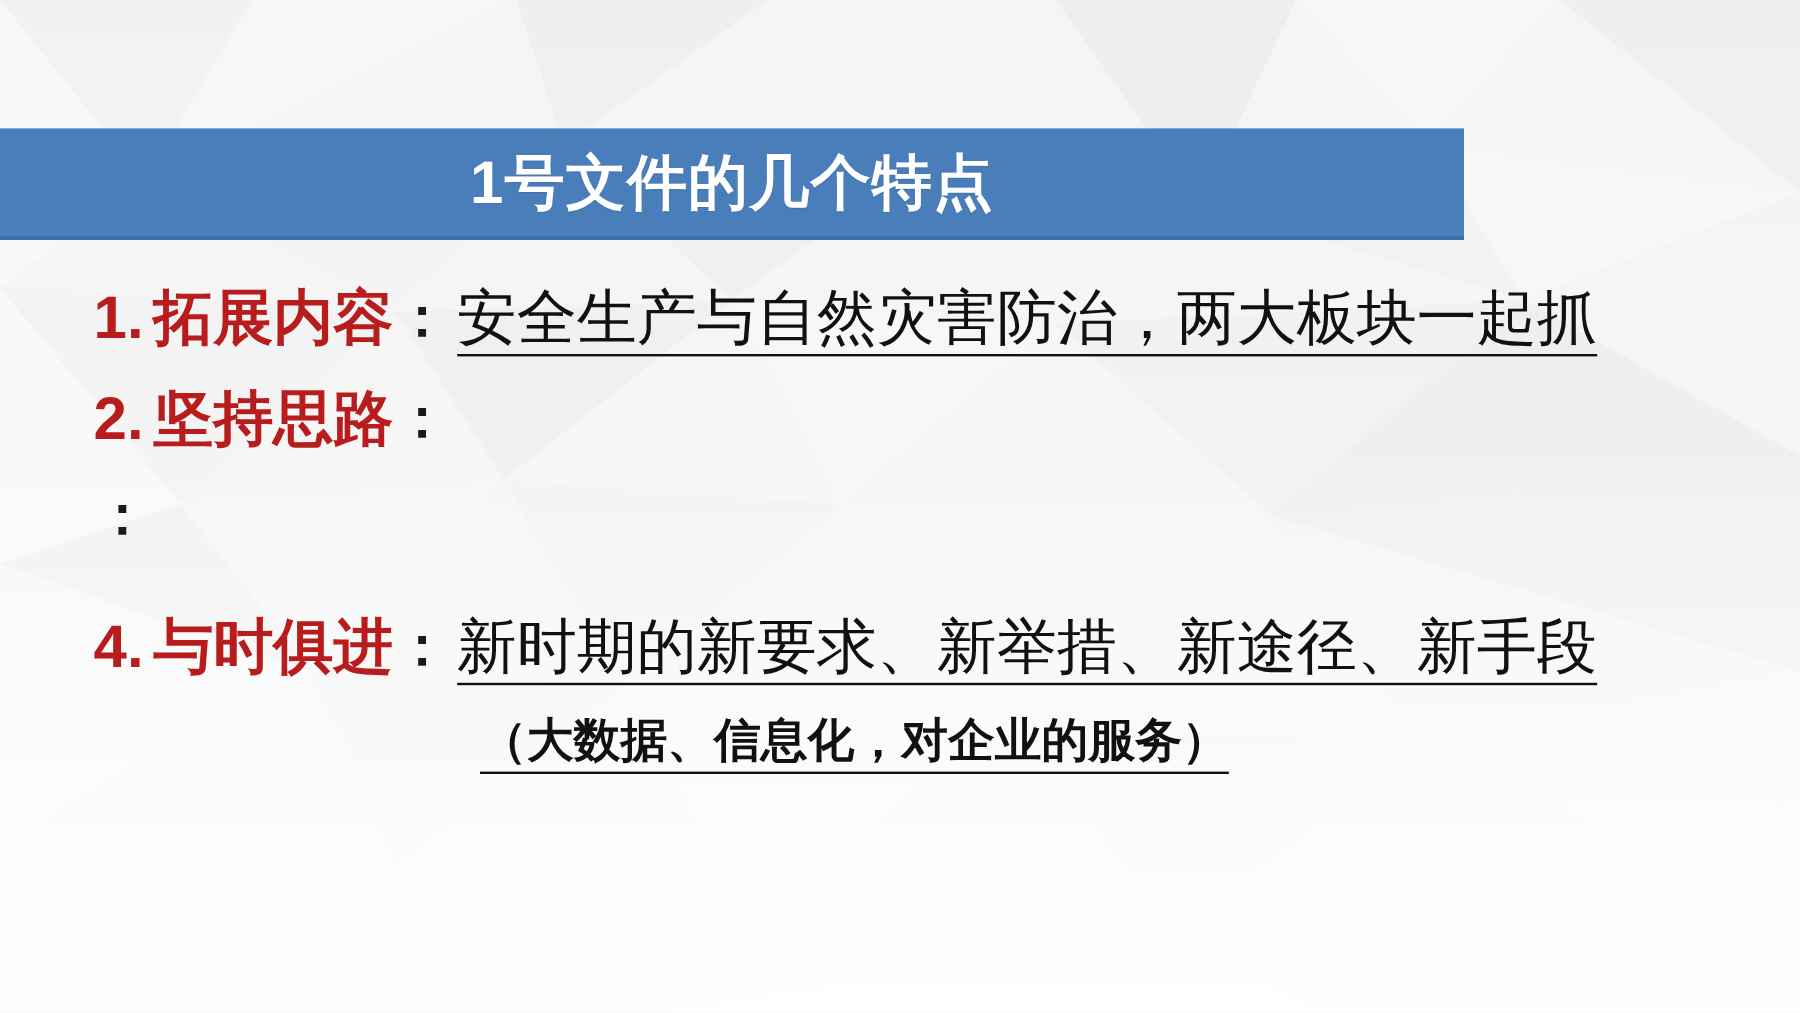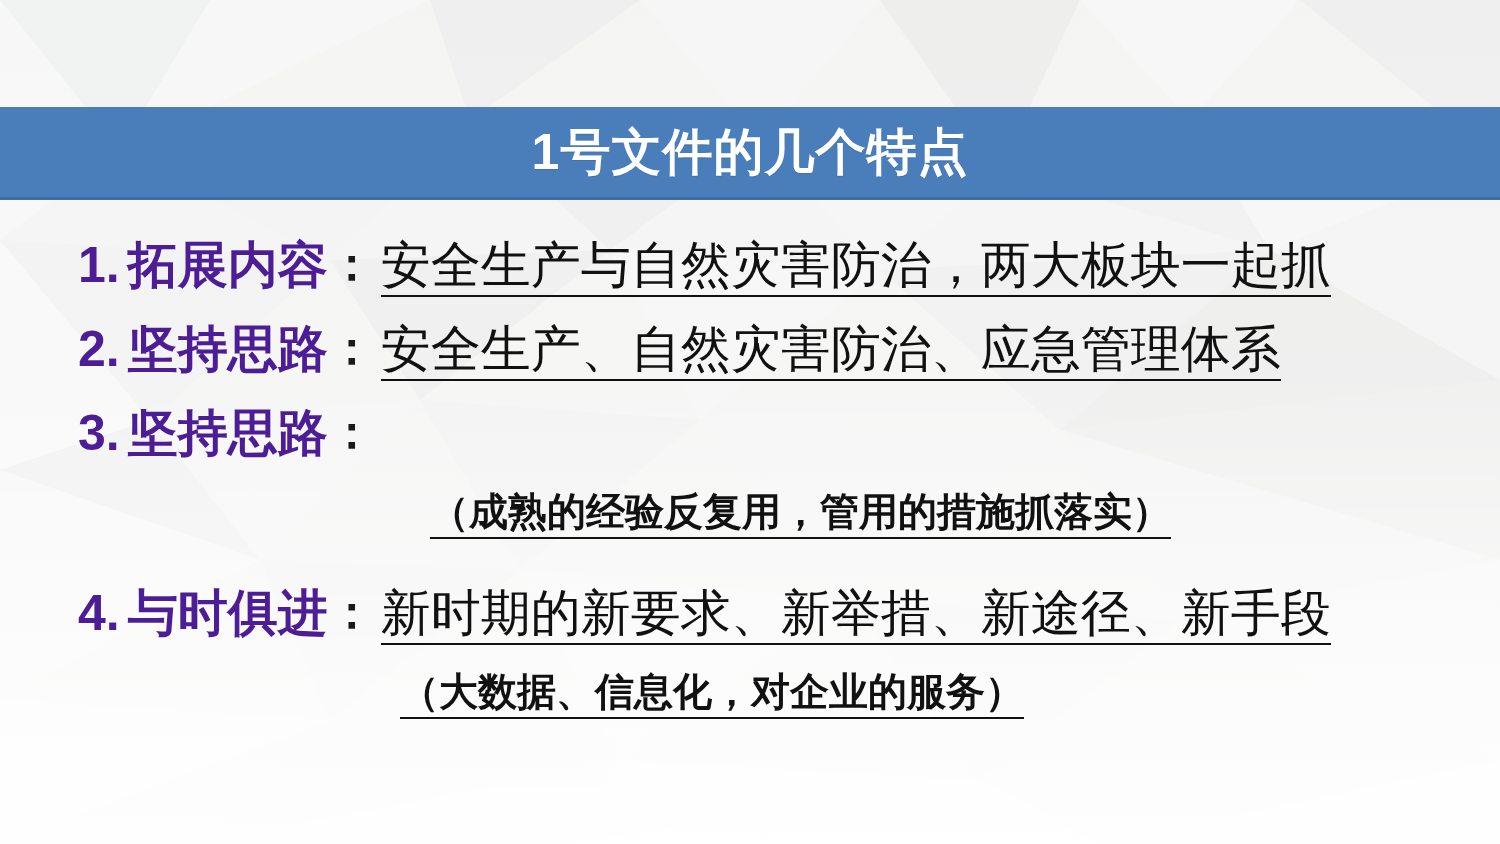--- a/index.html
+++ b/index.html
@@ -32,21 +32,21 @@
         rgba(255,255,255,0.75) 80%,
         rgba(255,255,255,0.92) 100%);
     pointer-events: none;
   }
 
   
   #title-banner {
     position: absolute;
     left: 0;
     top: 107px;
-    width: 1500px;
+    width: 1220px;
     height: 90px;
     background: #4a7ebb;
     border-bottom: 3px solid #3f6da6;
     z-index: 3;
     display: flex;
     align-items: center;
     justify-content: center;
   }
   #title-text {
     color: #ffffff;
@@ -66,21 +66,21 @@
     width: 1500px;
     z-index: 4;
   }
   .item-row {
     display: flex;
     align-items: baseline;
     padding-left: 78px;
     height: 84px;
   }
   .item-label {
-    color: #4c1d95;
+    color: #b91c1c;
     font-size: 50px;
     font-weight: bold;
     white-space: nowrap;
     line-height: 1;
     flex: 0 0 auto;
   }
   .item-num {
     display: inline-block;
     margin-right: 8px;
   }
@@ -192,33 +192,26 @@
       </span>
       <span class="item-colon">：</span>
       <span class="item-body">安全生产与自然灾害防治，两大板块一起抓</span>
     </div>
 
     <div class="item-row">
       <span class="item-label">
         <span class="item-num">2.</span><span>坚持思路</span>
       </span>
       <span class="item-colon">：</span>
-      <span class="item-body">安全生产、自然灾害防治、应急管理体系</span>
-    </div>
-
-    <div class="item-row">
-      <span class="item-label">
-        <span class="item-num">3.</span><span>坚持思路</span>
-      </span>
-      <span class="item-colon">：</span>
-    </div>
-
-    <div class="sub-row sub-a">
-      <span class="sub-note">（成熟的经验反复用，管用的措施抓落实）</span>
-    </div>
+    </div>
+
+    <div class="item-row">
+      <span class="item-colon">：</span>
+    </div>
+
 
     <div class="row-gap-4"></div>
 
     <div class="item-row">
       <span class="item-label">
         <span class="item-num">4.</span><span>与时俱进</span>
       </span>
       <span class="item-colon">：</span>
       <span class="item-body">新时期的新要求、新举措、新途径、新手段</span>
     </div>

